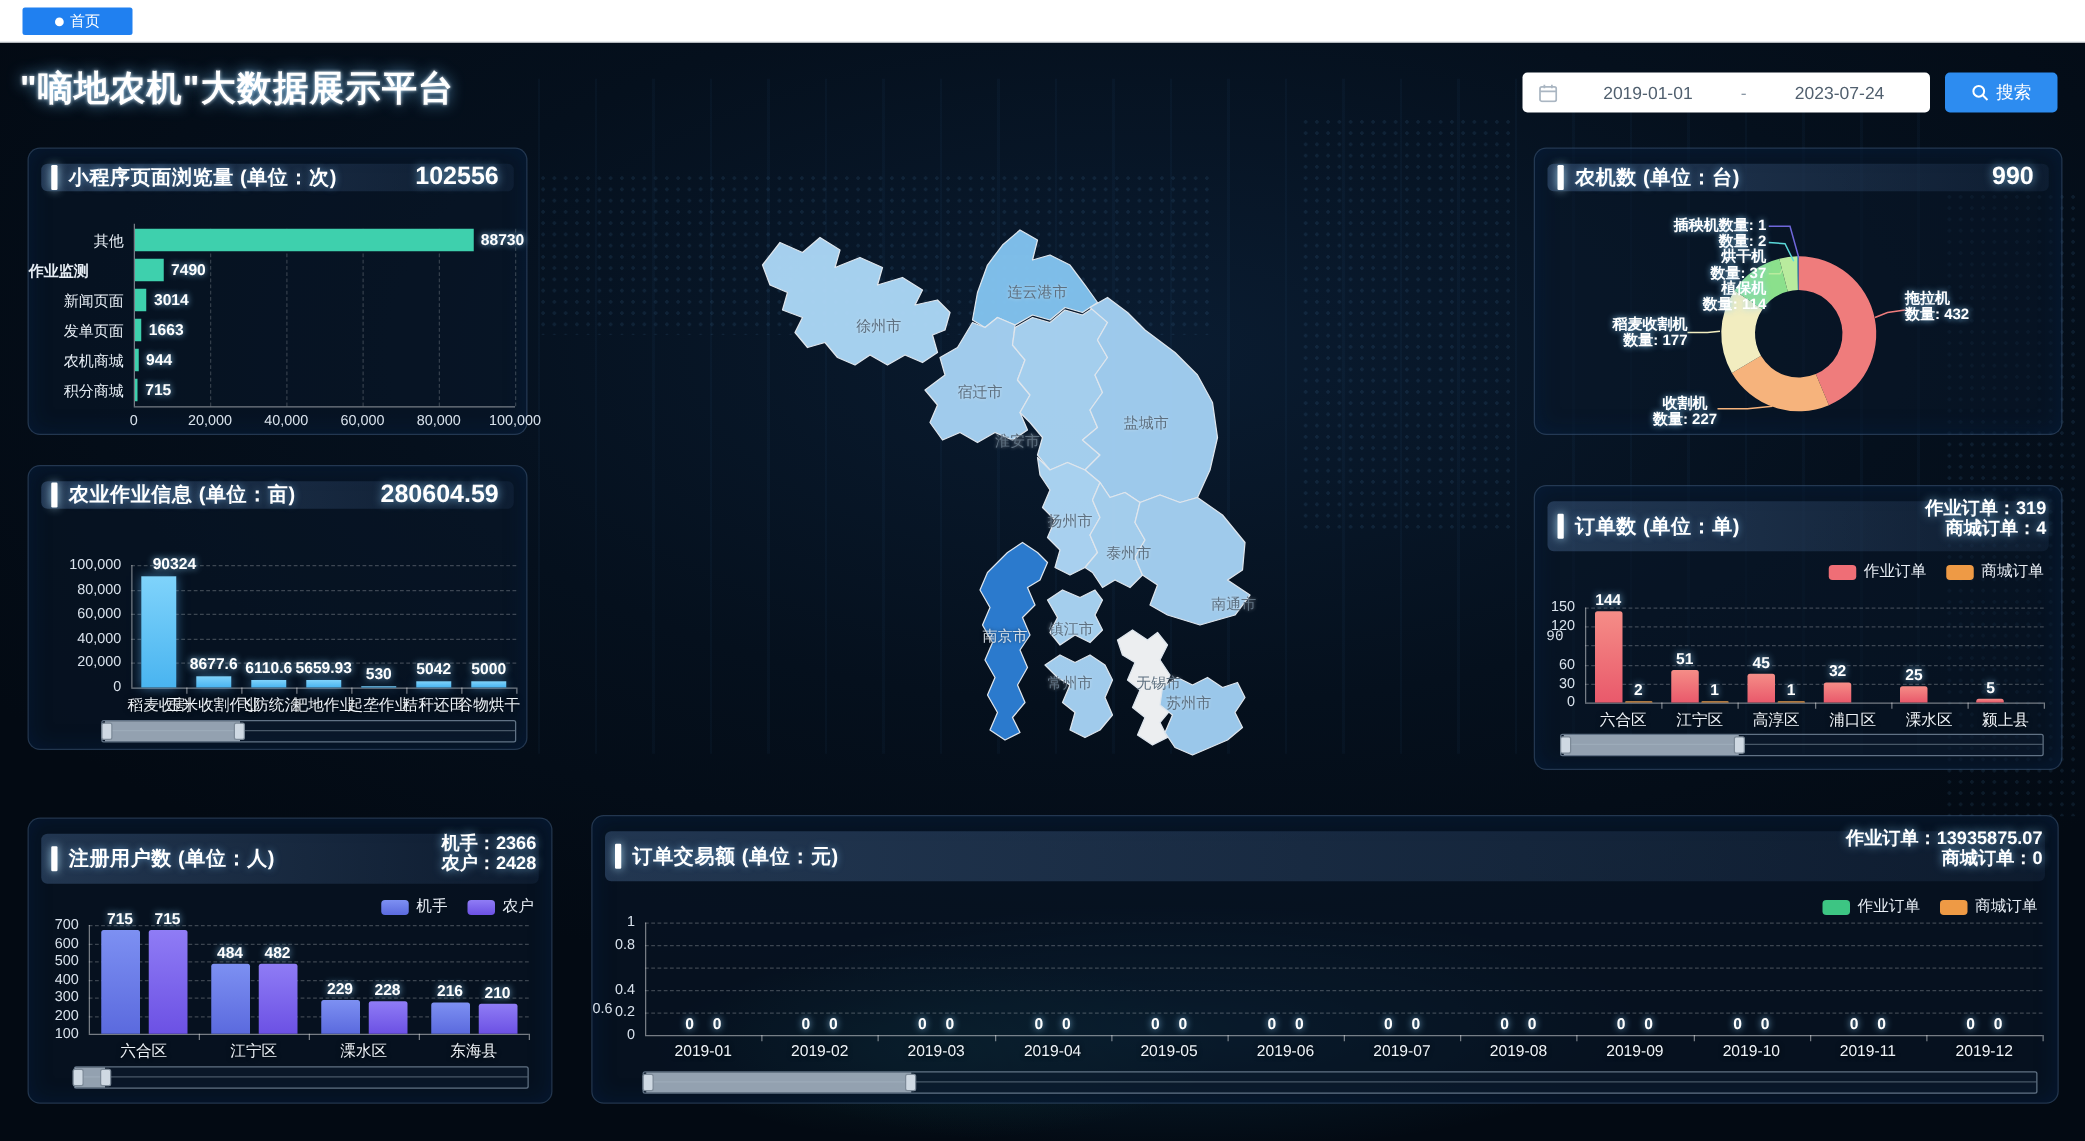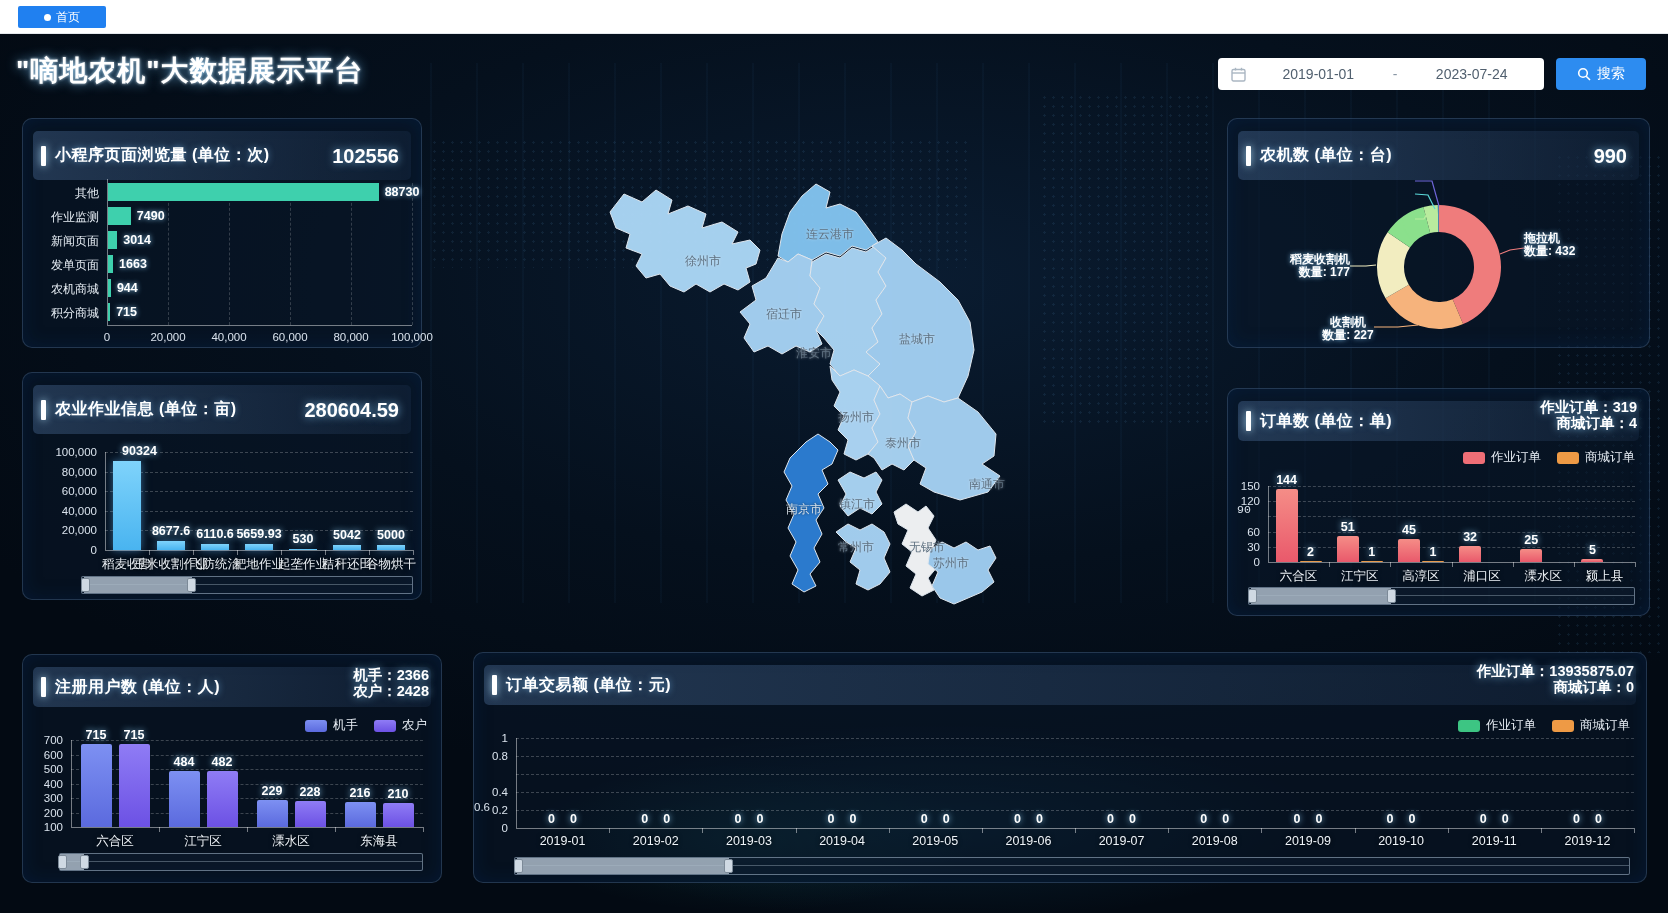--- a/index.html
+++ b/index.html
@@ -26,21 +26,21 @@
   .datebox{position:absolute;left:1218px;top:58px;width:326px;height:32px;background:#ffffff;border-radius:4px;
            display:flex;align-items:center;z-index:5;cursor:pointer;}
   .datebox .cal{margin-left:13px;}
   .datebox .dtxt{flex:1;text-align:center;color:#51606f;font-size:14px;}
   .datebox .dsep{color:#8a97a5;font-size:14px;padding:0 2px;}
   .search-btn{position:absolute;left:1556px;top:58px;width:90px;height:32px;background:#2d8cf0;border-radius:4px;
               color:#fff;font-size:14px;display:flex;align-items:center;justify-content:center;gap:6px;z-index:5;cursor:pointer;}
   
   .panel{position:absolute;background:rgba(10,23,42,.55);border:1px solid rgba(110,150,200,.28);
          border-radius:10px;box-shadow:0 0 18px rgba(0,40,90,.35) inset;z-index:4;}
-  .p-header{position:absolute;left:10px;right:10px;top:12px;height:49px;border-radius:5px;
+  .p-header{position:absolute;left:10px;right:10px;top:12px;height:22px;border-radius:5px;
             background:linear-gradient(90deg, rgba(80,115,160,.38), rgba(40,65,100,.22));
             display:flex;align-items:center;}
   .accent{width:5px;height:20px;background:#fff;border-radius:1px;margin:0 9px 0 8px;
           box-shadow:0 0 8px rgba(180,230,255,.9);}
   .p-title{color:#fff;font-size:16px;font-weight:bold;letter-spacing:.5px;
            text-shadow:0 0 6px rgba(130,200,255,.6);}
   .p-total{position:absolute;right:12px;top:50%;transform:translateY(-50%);color:#fff;font-size:20px;
            font-weight:bold;text-shadow:0 0 8px rgba(140,210,255,.8);}
   .stats{position:absolute;right:12px;top:5px;text-align:right;color:#fff;font-weight:bold;
          font-size:14.5px;line-height:16px;text-shadow:0 0 8px rgba(140,210,255,.8);}
@@ -165,21 +165,21 @@
       <div class="tick" style="left: 267px; top: 212px; transform: translateX(-50%);">60,000</div>
       <div class="gridv" style="left: 328px; top: 64px; height: 142px;"></div>
       <div class="tick" style="left: 328px; top: 212px; transform: translateX(-50%);">80,000</div>
       <div class="gridv" style="left: 389px; top: 64px; height: 142px;"></div>
       <div class="tick" style="left: 389px; top: 212px; transform: translateX(-50%);">100,000</div>
       <div class="axis" style="left: 84px; top: 60px; width: 1px; height: 146px;"></div>
       <div class="axis" style="left: 84px; top: 206px; width: 305px; height: 1px;"></div>
       <div class="tick" style="left: 0px; width: 76px; top: 66px; text-align: right; font-size: 12px; color: rgb(230, 237, 244);">其他</div>
       <div class="bar" style="left: 85px; top: 64px; width: 270.627px; height: 18px; background: rgb(62, 208, 173);"></div>
       <div class="tick" style="left: 361.627px; top: 66px; color: rgb(255, 255, 255); font-weight: bold; font-size: 12.5px; text-shadow: rgba(150, 215, 255, 0.9) 0px 0px 5px;">88730</div>
-      <div class="tick" style="left: 0px; width: 76px; top: 90px; text-align: right; font-size: 12px; color: rgb(230, 237, 244);">作业监测</div>
+      <div class="tick" style="left: 0px; width: 76px; top: 90px; text-align: left; font-size: 12px; color: rgb(230, 237, 244); font-weight: bold;">作业监测</div>
       <div class="bar" style="left: 85px; top: 88px; width: 22.8445px; height: 18px; background: rgb(62, 208, 173);"></div>
       <div class="tick" style="left: 113.844px; top: 90px; color: rgb(255, 255, 255); font-weight: bold; font-size: 12.5px; text-shadow: rgba(150, 215, 255, 0.9) 0px 0px 5px;">7490</div>
       <div class="tick" style="left: 0px; width: 76px; top: 114px; text-align: right; font-size: 12px; color: rgb(230, 237, 244);">新闻页面</div>
       <div class="bar" style="left: 85px; top: 112px; width: 9.1927px; height: 18px; background: rgb(62, 208, 173);"></div>
       <div class="tick" style="left: 100.193px; top: 114px; color: rgb(255, 255, 255); font-weight: bold; font-size: 12.5px; text-shadow: rgba(150, 215, 255, 0.9) 0px 0px 5px;">3014</div>
       <div class="tick" style="left: 0px; width: 76px; top: 138px; text-align: right; font-size: 12px; color: rgb(230, 237, 244);">发单页面</div>
       <div class="bar" style="left: 85px; top: 136px; width: 5.07215px; height: 18px; background: rgb(62, 208, 173);"></div>
       <div class="tick" style="left: 96.0721px; top: 138px; color: rgb(255, 255, 255); font-weight: bold; font-size: 12.5px; text-shadow: rgba(150, 215, 255, 0.9) 0px 0px 5px;">1663</div>
       <div class="tick" style="left: 0px; width: 76px; top: 162px; text-align: right; font-size: 12px; color: rgb(230, 237, 244);">农机商城</div>
       <div class="bar" style="left: 85px; top: 160px; width: 2.8792px; height: 18px; background: rgb(62, 208, 173);"></div>
@@ -331,20 +331,26 @@
         <path d="M209.81959408359242,86.0112377775414 A62,62 0 0 1 210.60651022846278,86.00124867547979 L210.77786867735801,113.00070489744827 A35,35 0 0 0 210.33364182138283,113.00634390667659 Z" fill="#5bd9d9"></path>
         <path d="M210.60651022846278,86.00124867547979 A62,62 0 0 1 210.99999999999997,86 L211,113 A35,35 0 0 0 210.77786867735801,113.00070489744827 Z" fill="#6f66da"></path>
         <polyline points="187,62 204,62 211,87" fill="none" stroke="#6f66da" stroke-width="1.2"></polyline>
         <polyline points="187,75 200,76 207,90" fill="none" stroke="#5bd9d9" stroke-width="1.2"></polyline>
         <polyline points="187,100 196,100 202,89" fill="none" stroke="#b9eb9e" stroke-width="1.2"></polyline>
         <polyline points="183,120 176,110 175,99" fill="none" stroke="#8be08c" stroke-width="1.2"></polyline>
         <polyline points="122,147 138,147 148,146" fill="none" stroke="#f2edc0" stroke-width="1.2"></polyline>
         <polyline points="146,208 170,208 190,206" fill="none" stroke="#f6b37c" stroke-width="1.2"></polyline>
         <polyline points="272,135 282,131 296,129" fill="none" stroke="#ef7c7c" stroke-width="1.2"></polyline>
       </svg>
+      <div class="dlabel" style="left: 17px; width: 168px; top: 55px; text-align: right;">插秧机数量: 1
+数量: 2
+烘干机
+数量: 37
+植保机
+数量: 114</div>
       <div class="dlabel" style="left: 30px; width: 92px; top: 134px; text-align: right;">稻麦收割机
 数量: 177</div>
       <div class="dlabel" style="left: 75px; width: 90px; top: 197px; text-align: center;">收割机
 数量: 227</div>
       <div class="dlabel" style="left: 296px; width: 110px; top: 113px; text-align: left;">拖拉机
 数量: 432</div>
     </div>
 </div>
 
 <div class="panel" id="panel-orders" style="left:1227px;top:388px;width:421px;height:226px;">

